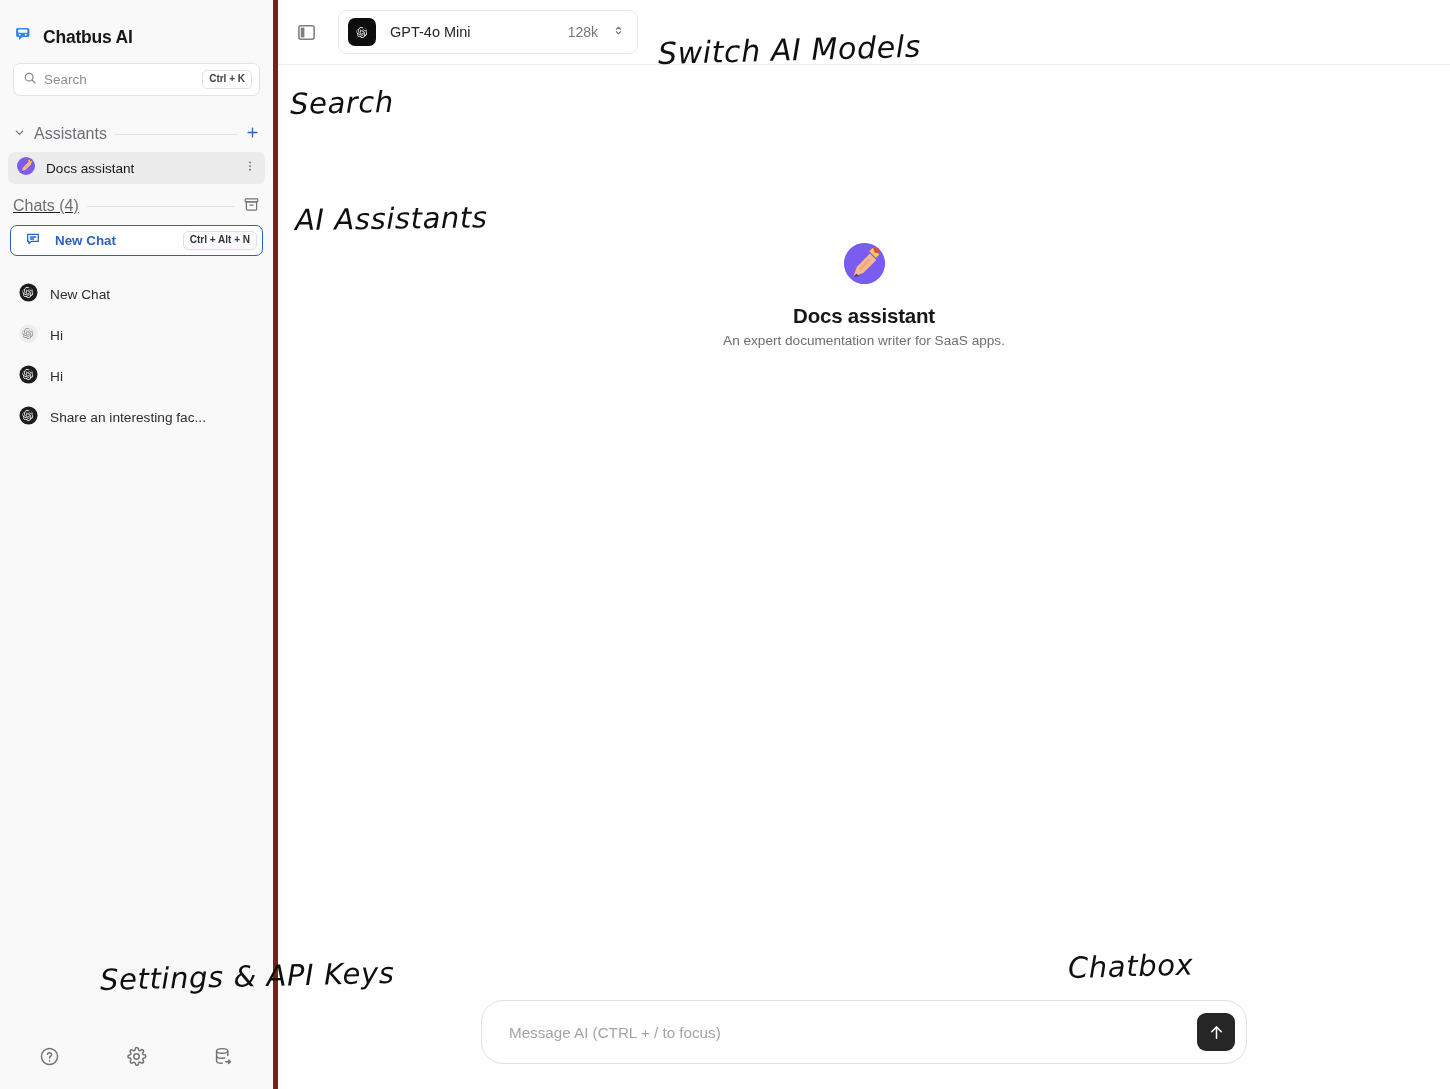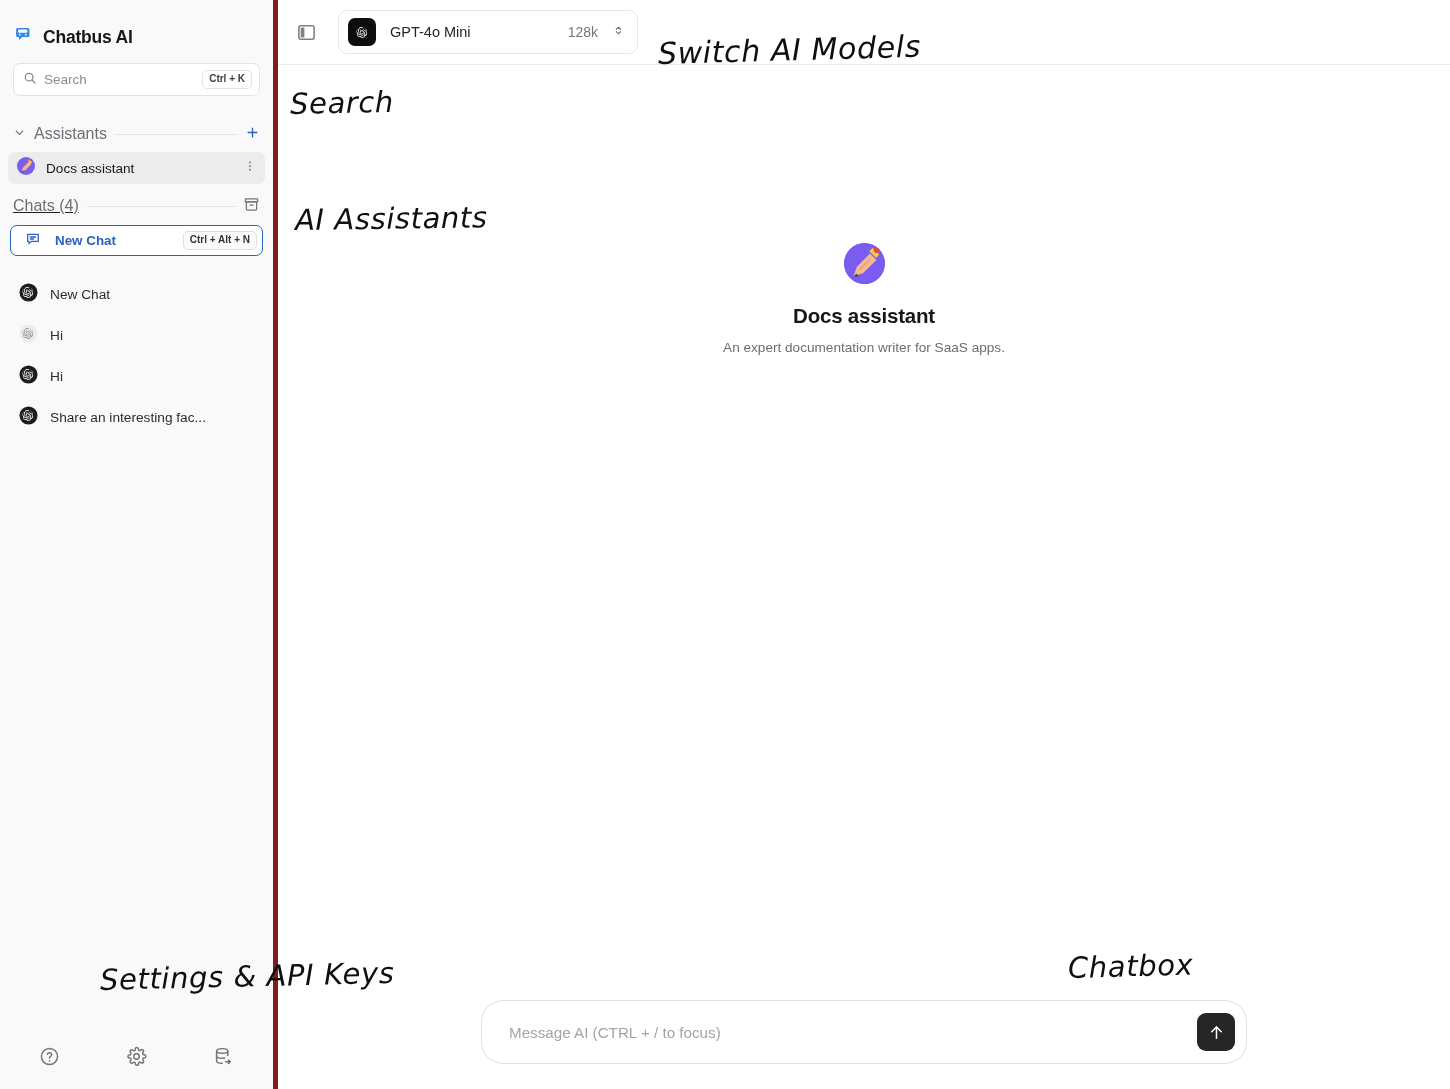--- a/index.html
+++ b/index.html
@@ -271,21 +271,21 @@
     overflow: hidden;
   }
   .empty-title {
     margin-top: 20px;
     font-size: 20.5px;
     font-weight: bold;
     color: #16171a;
     letter-spacing: -0.2px;
   }
   .empty-sub {
-    margin-top: 12px;
+    margin-top: 5px;
     font-size: 13.6px;
     color: #6c6e74;
   }
 
   
   .composer-wrap {
     height: 89px;
     flex: 0 0 89px;
     display: flex;
     justify-content: center;

